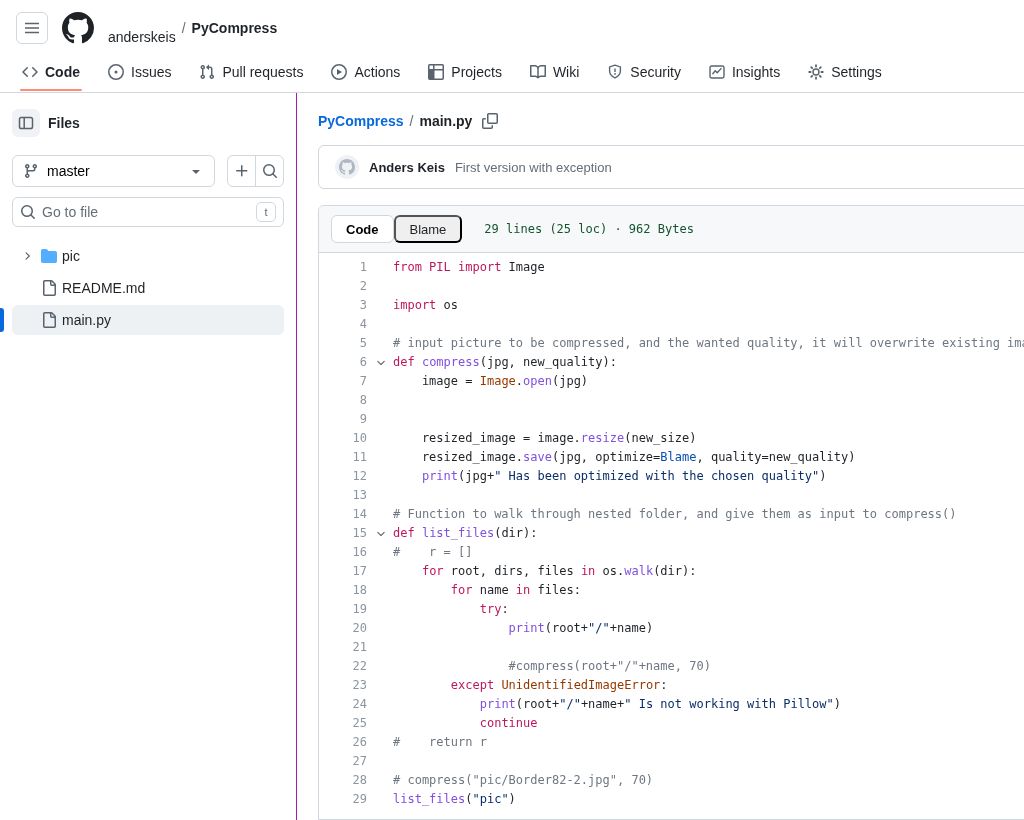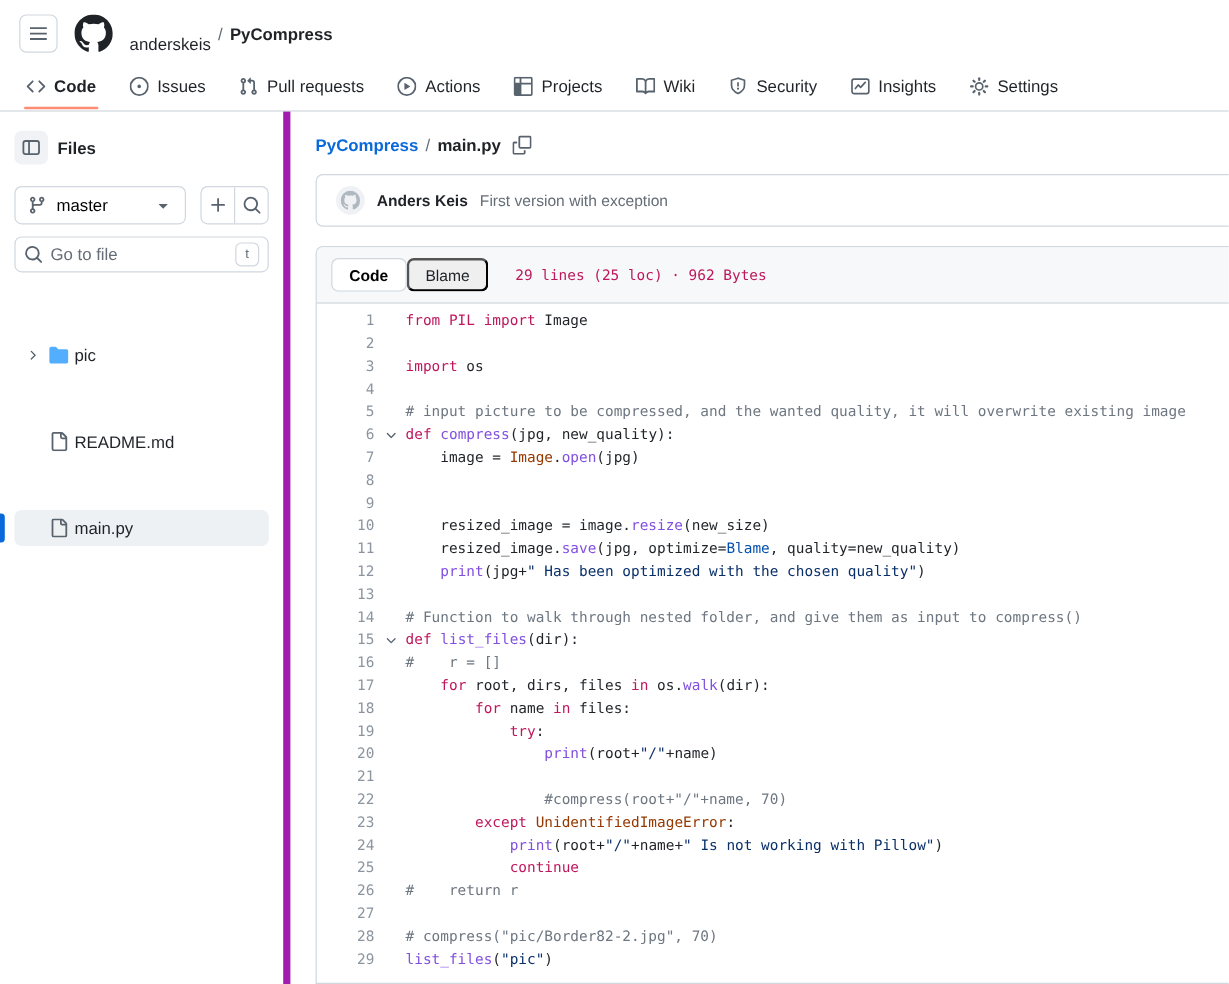--- a/index.html
+++ b/index.html
@@ -22,21 +22,21 @@
     border-bottom:1px solid #d0d7de; height:37px; }
   .nav-item { display:flex; align-items:center; gap:7px; padding:6px 10px 10px 10px;
     font-size:14px; position:relative; cursor:pointer; white-space:nowrap; }
   .nav-item svg { width:16px; height:16px; fill:#59636e; }
   .nav-item.active .nav-label { font-weight:600; }
   .nav-item.active::after { content:""; position:absolute; left:8px; right:8px; bottom:-1px;
     height:2px; border-radius:3px; background:#fd8c73; }
 
   
   .content { display:flex; height:727px; }
-  .sidebar { width:242px; flex-shrink:0; border-right:6px solid #a21caf; padding:16px 12px; }
+  .sidebar { width:297px; flex-shrink:0; border-right:1px solid #a21caf; padding:16px 12px; }
   .main { flex:1; padding:20px 0 0 21px; overflow:hidden; }
 
   
   .files-header { display:flex; align-items:center; gap:8px; margin-bottom:18px; }
   .panel-btn { width:28px; height:28px; border:none; border-radius:6px; background:#f0f2f5;
     display:flex; align-items:center; justify-content:center; cursor:pointer; }
   .panel-btn svg { width:16px; height:16px; fill:none; stroke:#59636e; stroke-width:1.5; }
   .files-title { font-size:14px; font-weight:700; }
   .branch-row { display:flex; gap:12px; margin-bottom:10px; }
   .branch-btn { flex:1; height:32px; border:1px solid #d0d7de; border-radius:6px; background:#fff;
@@ -51,21 +51,21 @@
   .goto-box { height:30px; border:1px solid #d0d7de; border-radius:6px; display:flex;
     align-items:center; gap:6px; padding:0 7px; background:#fff; }
   .goto-box svg { width:16px; height:16px; fill:#59636e; flex-shrink:0; }
   .goto-input { border:none; outline:none; flex:1; font-size:14px; min-width:0;
     font-family:"Liberation Sans", sans-serif; color:#1f2328; background:transparent; }
   .goto-input::placeholder { color:#656d76; }
   .kbd { width:20px; height:20px; border:1px solid #d0d7de; border-radius:5px; font-size:11px;
     color:#656d76; display:flex; align-items:center; justify-content:center; flex-shrink:0; }
   .tree { margin-top:14px; display:flex; flex-direction:column; gap:2px; }
   .tree-row { display:flex; align-items:center; height:30px; border-radius:6px; padding-left:6px;
-    gap:5px; font-size:14px; cursor:pointer; position:relative;margin-top:40px; }
+    gap:5px; font-size:14px; cursor:pointer; position:relative; }
   .tree-row .twisty { width:18px; display:flex; justify-content:center; }
   .tree-row .twisty svg { width:12px; height:12px; fill:#59636e; }
   .tree-row .fico svg { width:16px; height:16px; display:block; }
   .tree-row.selected { background:#eef1f4; }
   .tree-row.selected .accent { position:absolute; left:-12px; top:3px; width:4px; height:24px;
     background:#0969da; border-radius:0 3px 3px 0; }
 
   
   .breadcrumb { display:flex; align-items:center; gap:6px; font-size:14px; }
   .breadcrumb .bc-repo { color:#0969da; font-weight:600; cursor:pointer; }
@@ -84,21 +84,21 @@
 
   .code-container { margin-top:16px; margin-right:-12px; border:1px solid #d0d7de;
     border-radius:6px 6px 0 0; overflow:hidden; background:#fff; }
   .code-header { height:47px; background:#f6f8fa; border-bottom:1px solid #d0d7de;
     display:flex; align-items:center; padding:0 12px; }
   .tab-code { height:28px; padding:0 14px; background:#fff; border:1px solid #d0d7de;
     border-radius:6px; font-size:13px; font-weight:600; display:flex; align-items:center;
     cursor:pointer; }
   .tab-blame { height:28px; padding:0 14px; font-size:13px; color:#1f2328; display:flex;
     align-items:center; border-radius:6px; cursor:pointer; }
-  .file-meta { margin-left:22px; font-size:12px; color:#be185d;
+  .file-meta { margin-left:22px; font-size:12px; color:#14532d;
     font-family:"DejaVu Sans Mono", monospace; }
 
   .code-area { padding:5px 0 10px 0; }
   .code-row { display:flex; height:19px; line-height:19px;
     font-family:"DejaVu Sans Mono", monospace; font-size:12px; }
   .ln { width:50px; flex-shrink:0; text-align:right; color:#8c959f; padding-right:2px;
     cursor:pointer; }
   .fold { width:24px; flex-shrink:0; display:flex; align-items:center; justify-content:center; }
   .fold svg { width:12px; height:12px; fill:#59636e; cursor:pointer; }
   pre.codeline { margin:0; white-space:pre; font:inherit; }

